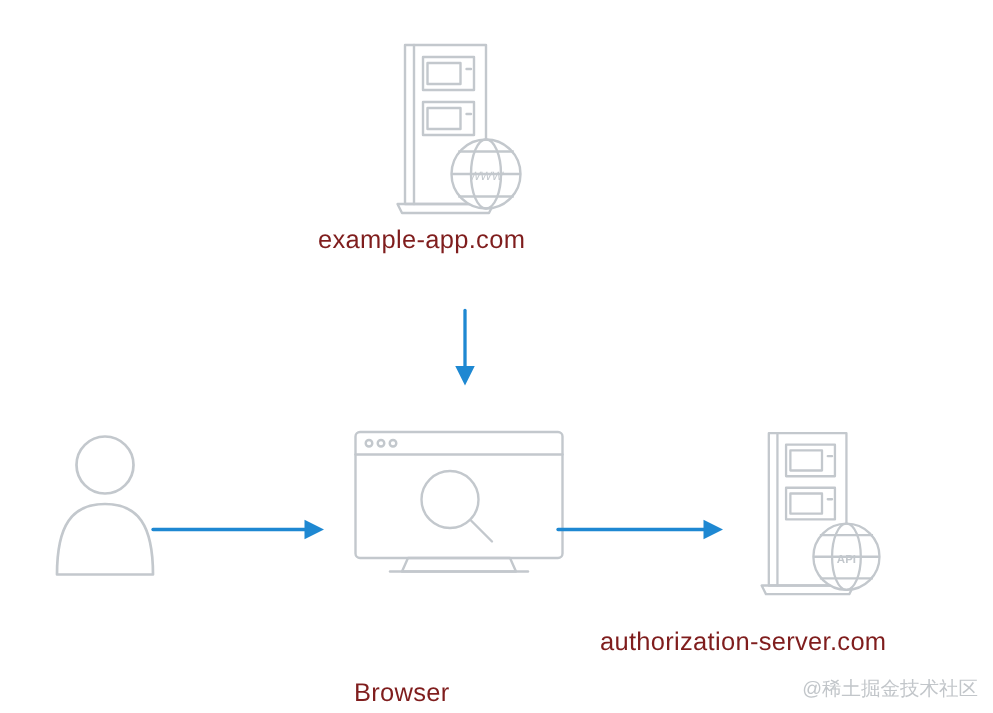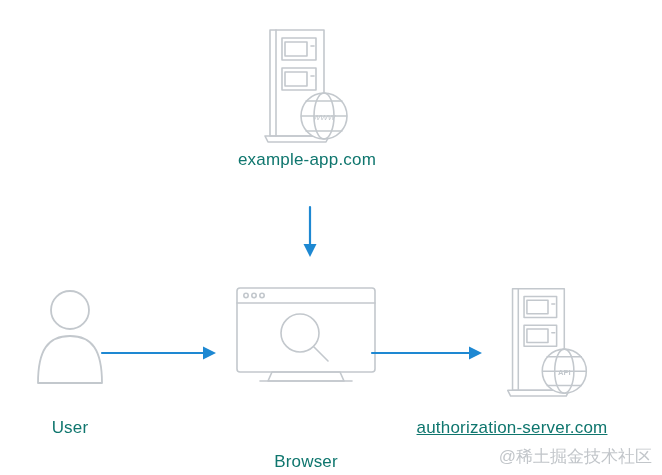--- a/index.html
+++ b/index.html
@@ -15,31 +15,30 @@
     width: 662px;
     height: 475px;
     background: #ffffff;
     overflow: hidden;
   }
   .node {
     position: absolute;
   }
   .label {
     position: absolute;
-    text-align: center;
-    color: #0f766e;
+    color: #7f1d1d;
     font-size: 17px;
     letter-spacing: 0.2px;
     white-space: nowrap;
   }
   .watermark {
     position: absolute;
     right: 10px;
     bottom: 7px;
-    font-size: 17px;
+    font-size: 13px;
     color: #c2c6ca;
     white-space: nowrap;
   }
   svg { display: block; overflow: visible; }
 </style>
 </head>
 <body>
 
 <div id="canvas">
 
@@ -83,21 +82,20 @@
   </div>
 
   <div class="node" style="left:28px; top:288px;">
     <svg width="84" height="100" viewBox="0 0 84 100">
       <g fill="none" stroke="#c3c8cd" stroke-width="1.8" stroke-linejoin="round" stroke-linecap="round">
         <circle cx="42" cy="22" r="19"></circle>
         <path d="M10 95 C10 62 20 48 42 48 C64 48 74 62 74 95 Z"></path>
       </g>
     </svg>
   </div>
-  <div class="label" style="left:0px; top:418px; width:140px;">User</div>
 
   <div class="node" style="left:100px; top:340px;">
     <svg width="122" height="26" viewBox="0 0 122 26">
       <g stroke="#1e88d2" stroke-width="2.2" fill="none" stroke-linecap="round">
         <path d="M2 13 H104"></path>
       </g>
       <path d="M116 13 L103 6.5 V19.5 Z" fill="#1e88d2"></path>
     </svg>
   </div>
 
@@ -146,16 +144,16 @@
       <g fill="none" stroke="#c3c8cd" stroke-width="1.6">
         <circle cx="62" cy="92" r="23" fill="#ffffff"></circle>
         <ellipse cx="62" cy="92" rx="10" ry="23"></ellipse>
         <path d="M39 92 H85"></path>
         <path d="M43.5 77 H80.5"></path>
         <path d="M43.5 107 H80.5"></path>
       </g>
       <text x="62" y="96" text-anchor="middle" font-family="Liberation Sans, sans-serif" font-size="8" fill="#c3c8cd">API</text>
     </svg>
   </div>
-  <div class="label" style="left:382px; top:418px; width:260px;text-decoration:underline;">authorization-server.com</div>
+  <div class="label" style="left:400px; top:418px; width:260px;">authorization-server.com</div>
 
   <div class="watermark">@稀土掘金技术社区</div>
 </div>
 
 </body></html>

